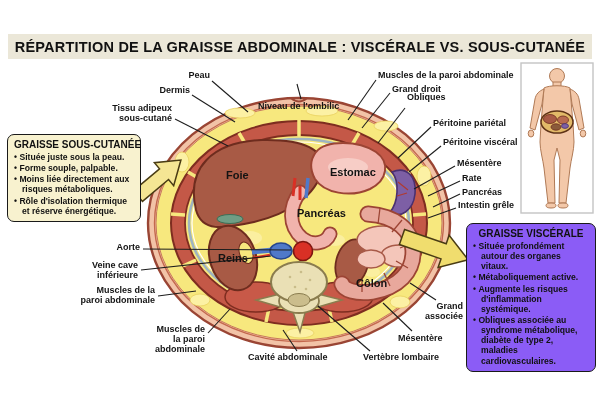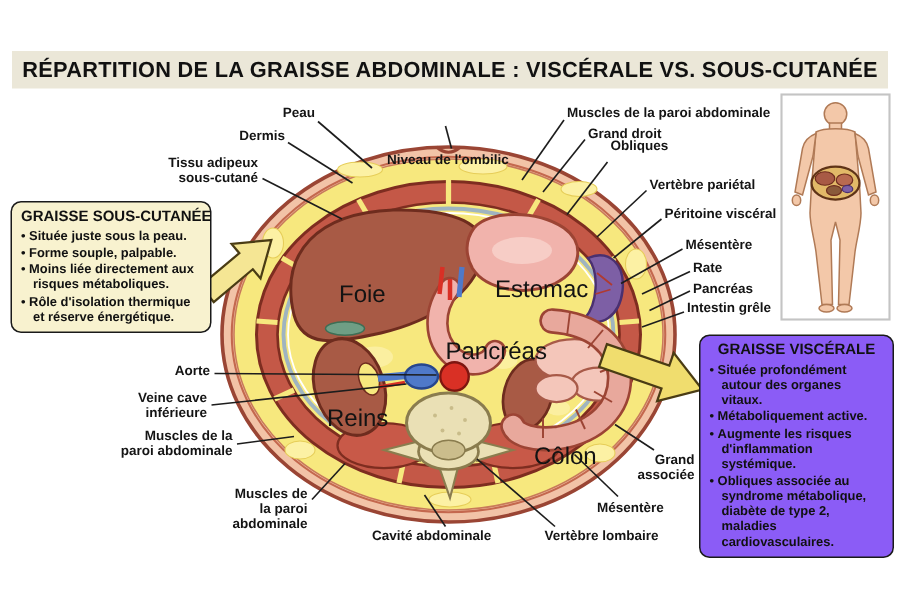--- a/index.html
+++ b/index.html
@@ -3,21 +3,21 @@
 <meta charset="utf-8">
 <style>
   html,body{margin:0;padding:0;background:#fff;}
   .stage{position:relative;width:600px;height:400px;background:#ffffff;overflow:hidden;
          font-family:"Liberation Sans",sans-serif;}
   .title-bar{position:absolute;left:8px;top:34px;width:584px;height:25px;background:#ebe7d8;
              display:flex;align-items:center;justify-content:center;}
   .title-bar span{font-size:14.5px;font-weight:700;color:#111;letter-spacing:.2px;white-space:nowrap;}
   .lbl{position:absolute;font-size:9px;font-weight:700;line-height:1.12;color:#141414;white-space:pre-line;}
   .lbl.r{text-align:right;}
-  .olbl{position:absolute;font-size:16px;font-weight:400;color:#131313;white-space:nowrap;margin-top:19px;}
+  .olbl{position:absolute;font-size:11px;font-weight:700;color:#131313;white-space:nowrap;}
   .box{position:absolute;border:1.7px solid #1a1a1a;border-radius:7px;padding:4px 6px 4px 6px;box-sizing:border-box;}
   .box h3{margin:0 0 2px 0;font-size:10px;font-weight:700;text-align:center;color:#111;white-space:nowrap;}
   .box ul{margin:0;padding:0;list-style:none;}
   .box li{font-size:8.6px;font-weight:700;line-height:1.18;color:#111;padding-left:8px;text-indent:-8px;margin-bottom:1px;}
   .box li::before{content:"\2022\00a0";}
   .box-left{left:7px;top:134px;width:134px;background:#f8f2cf;}
   .box-right{left:466px;top:223px;width:130px;background:#8b5cf6;}
   svg{position:absolute;left:0;top:0;}
 </style>
 </head>
@@ -219,21 +219,21 @@
   </div>
 
   <div class="lbl r" style="right:390px;top:70px;">Peau</div>
   <div class="lbl r" style="right:410px;top:85px;">Dermis</div>
   <div class="lbl r" style="right:428px;top:103px;">Tissu adipeux
 sous-cutané</div>
   <div class="lbl" style="left:258px;top:69px;margin-top:32px;">Niveau de l'ombilic</div>
   <div class="lbl" style="left:378px;top:70px;">Muscles de la paroi abdominale</div>
   <div class="lbl" style="left:392px;top:84px;">Grand droit</div>
   <div class="lbl" style="left:407px;top:92px;">Obliques</div>
-  <div class="lbl" style="left:433px;top:118px;">Vertèbre pariétal</div>
+  <div class="lbl" style="left:433px;top:118px;">Péritoine pariétal</div>
   <div class="lbl" style="left:443px;top:137px;">Péritoine viscéral</div>
   <div class="lbl" style="left:457px;top:158px;">Mésentère</div>
   <div class="lbl" style="left:462px;top:173px;">Rate</div>
   <div class="lbl" style="left:462px;top:187px;">Pancréas</div>
   <div class="lbl" style="left:458px;top:200px;">Intestin grêle</div>
   <div class="lbl r" style="right:460px;top:242px;">Aorte</div>
   <div class="lbl r" style="right:462px;top:260px;">Veine cave
 inférieure</div>
   <div class="lbl r" style="right:445px;top:285px;">Muscles de la
 paroi abdominale</div>

